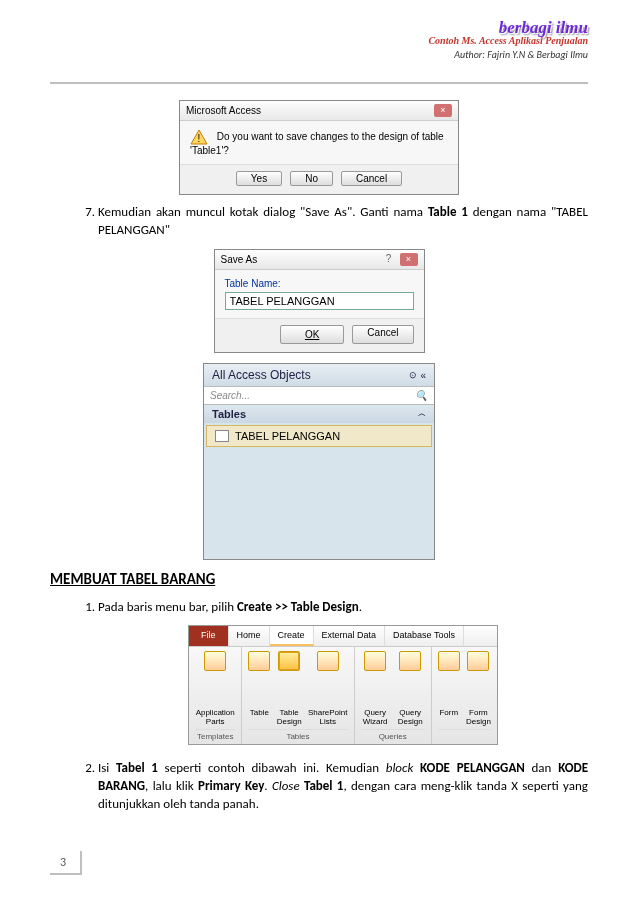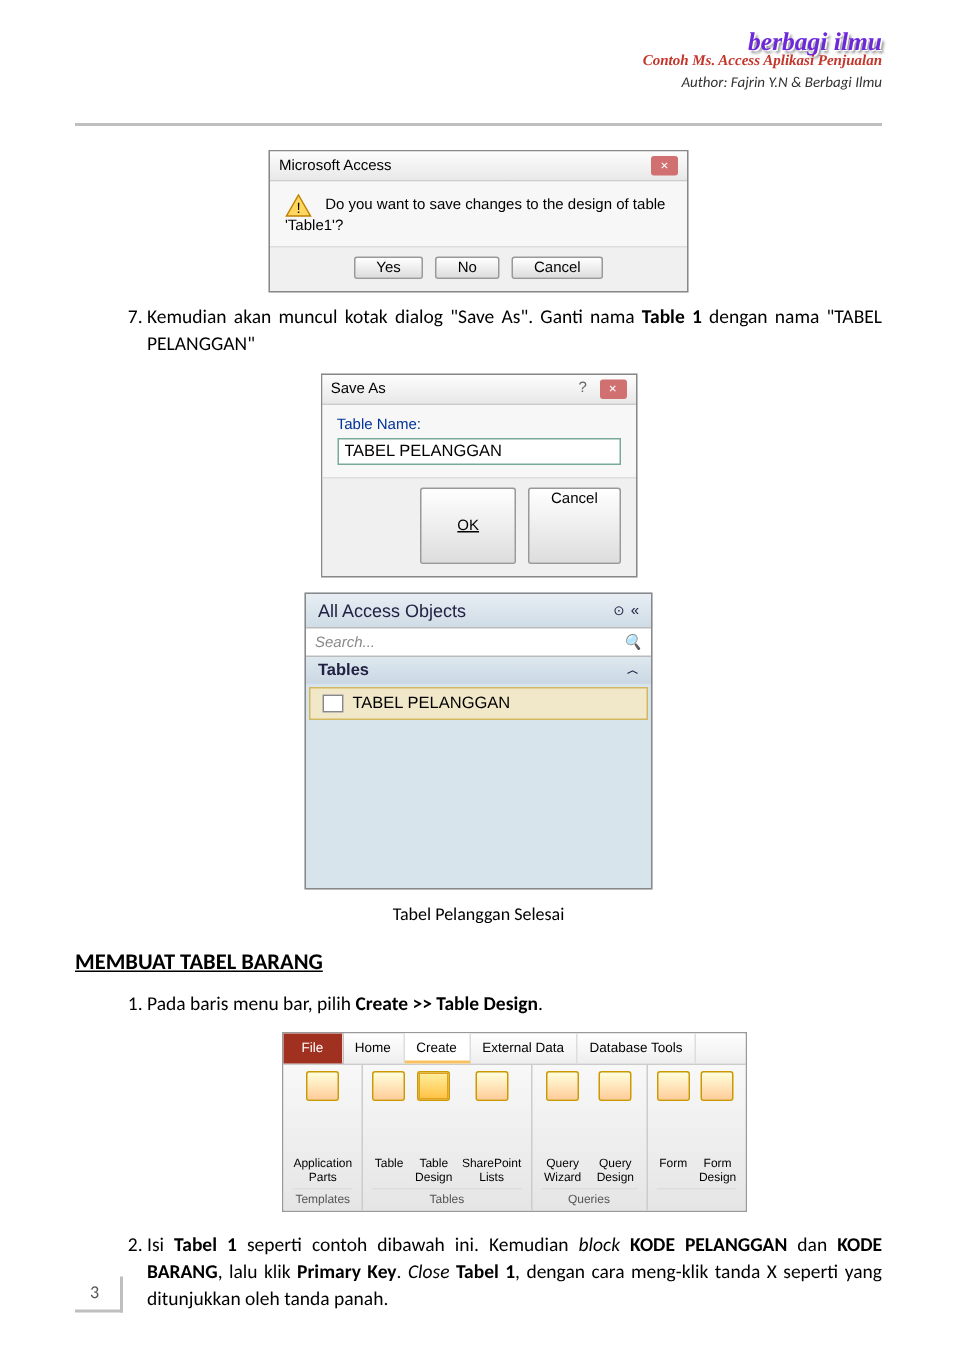--- a/index.html
+++ b/index.html
@@ -188,21 +188,21 @@
       <span style="display:flex;gap:2px;">
         <span style="width:18px;text-align:center;color:#666;">?</span>
         <span class="db-close">×</span>
       </span>
     </div>
     <div class="db-body">
       <div class="db-label">Table Name:</div>
       <input type="text" value="TABEL PELANGGAN" style="">
     </div>
     <div class="db-btns" style="justify-content:flex-end;">
-      <span class="db-btn" style="padding:19px 24px;text-decoration:underline;">OK</span>
+      <span class="db-btn" style="padding:3px 24px;text-decoration:underline;">OK</span>
       <span class="db-btn">Cancel</span>
     </div>
   </div>
 
   <div class="nav-pane">
     <div class="nav-head">
       <span>All Access Objects</span>
       <span style="display:flex;gap:4px;align-items:center;">
         <span style="font-size:9px;">⊙</span>
         <span style="font-size:10px;">«</span>
@@ -216,21 +216,20 @@
       <span>Tables</span>
       <span style="font-size:8px;">︿</span>
     </div>
     <div class="nav-item">
       <span class="nav-icon"></span>
       <span>TABEL PELANGGAN</span>
     </div>
     <div class="nav-blank"></div>
   </div>
 
-  <div class="caption">Tabel Pelanggan Selesai</div>
 
   <h2>MEMBUAT TABEL BARANG</h2>
 
   <ol class="ol-list">
     <li>
       <span class="li-text">
         <span>Pada baris menu bar, pilih </span><b>Create &gt;&gt; Table Design</b><span>.</span>
       </span>
 
       <div class="ribbon">

